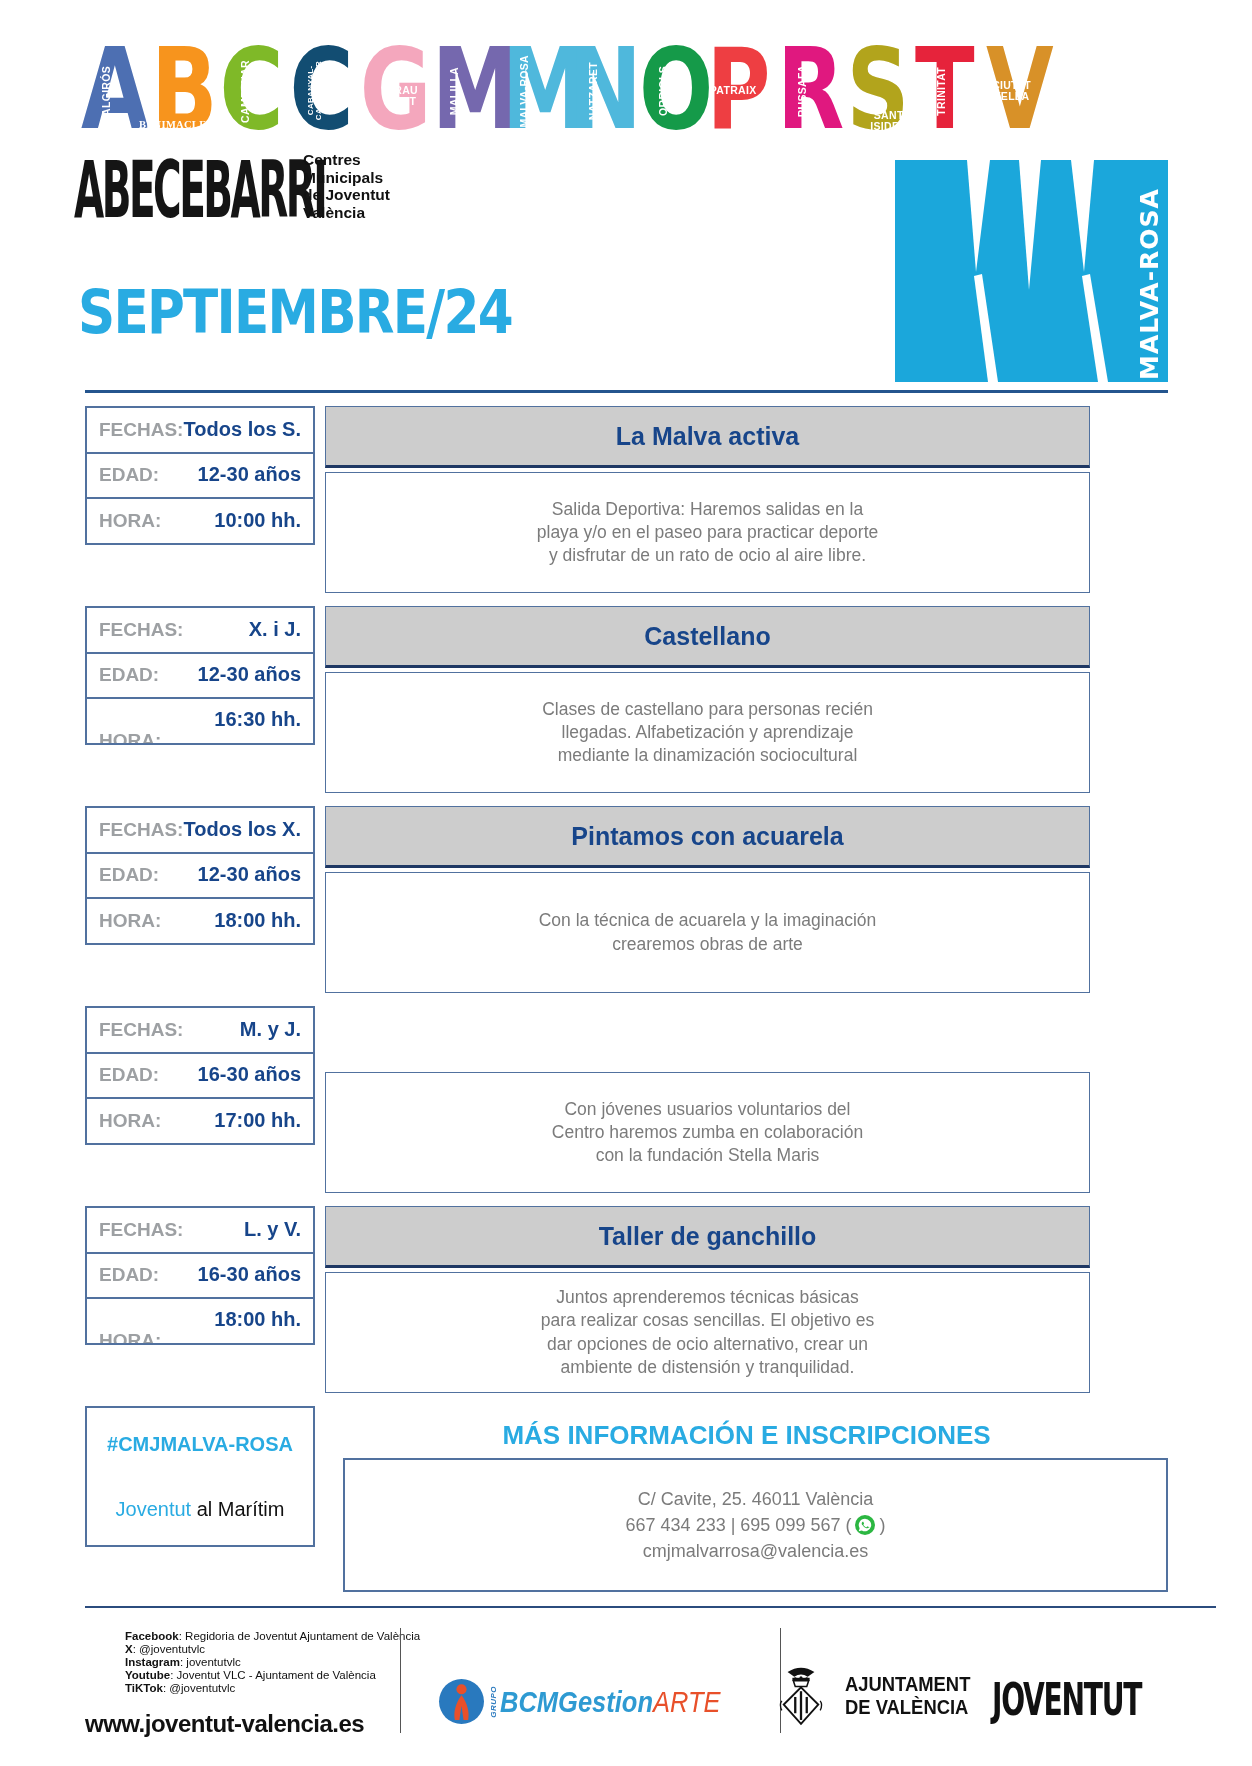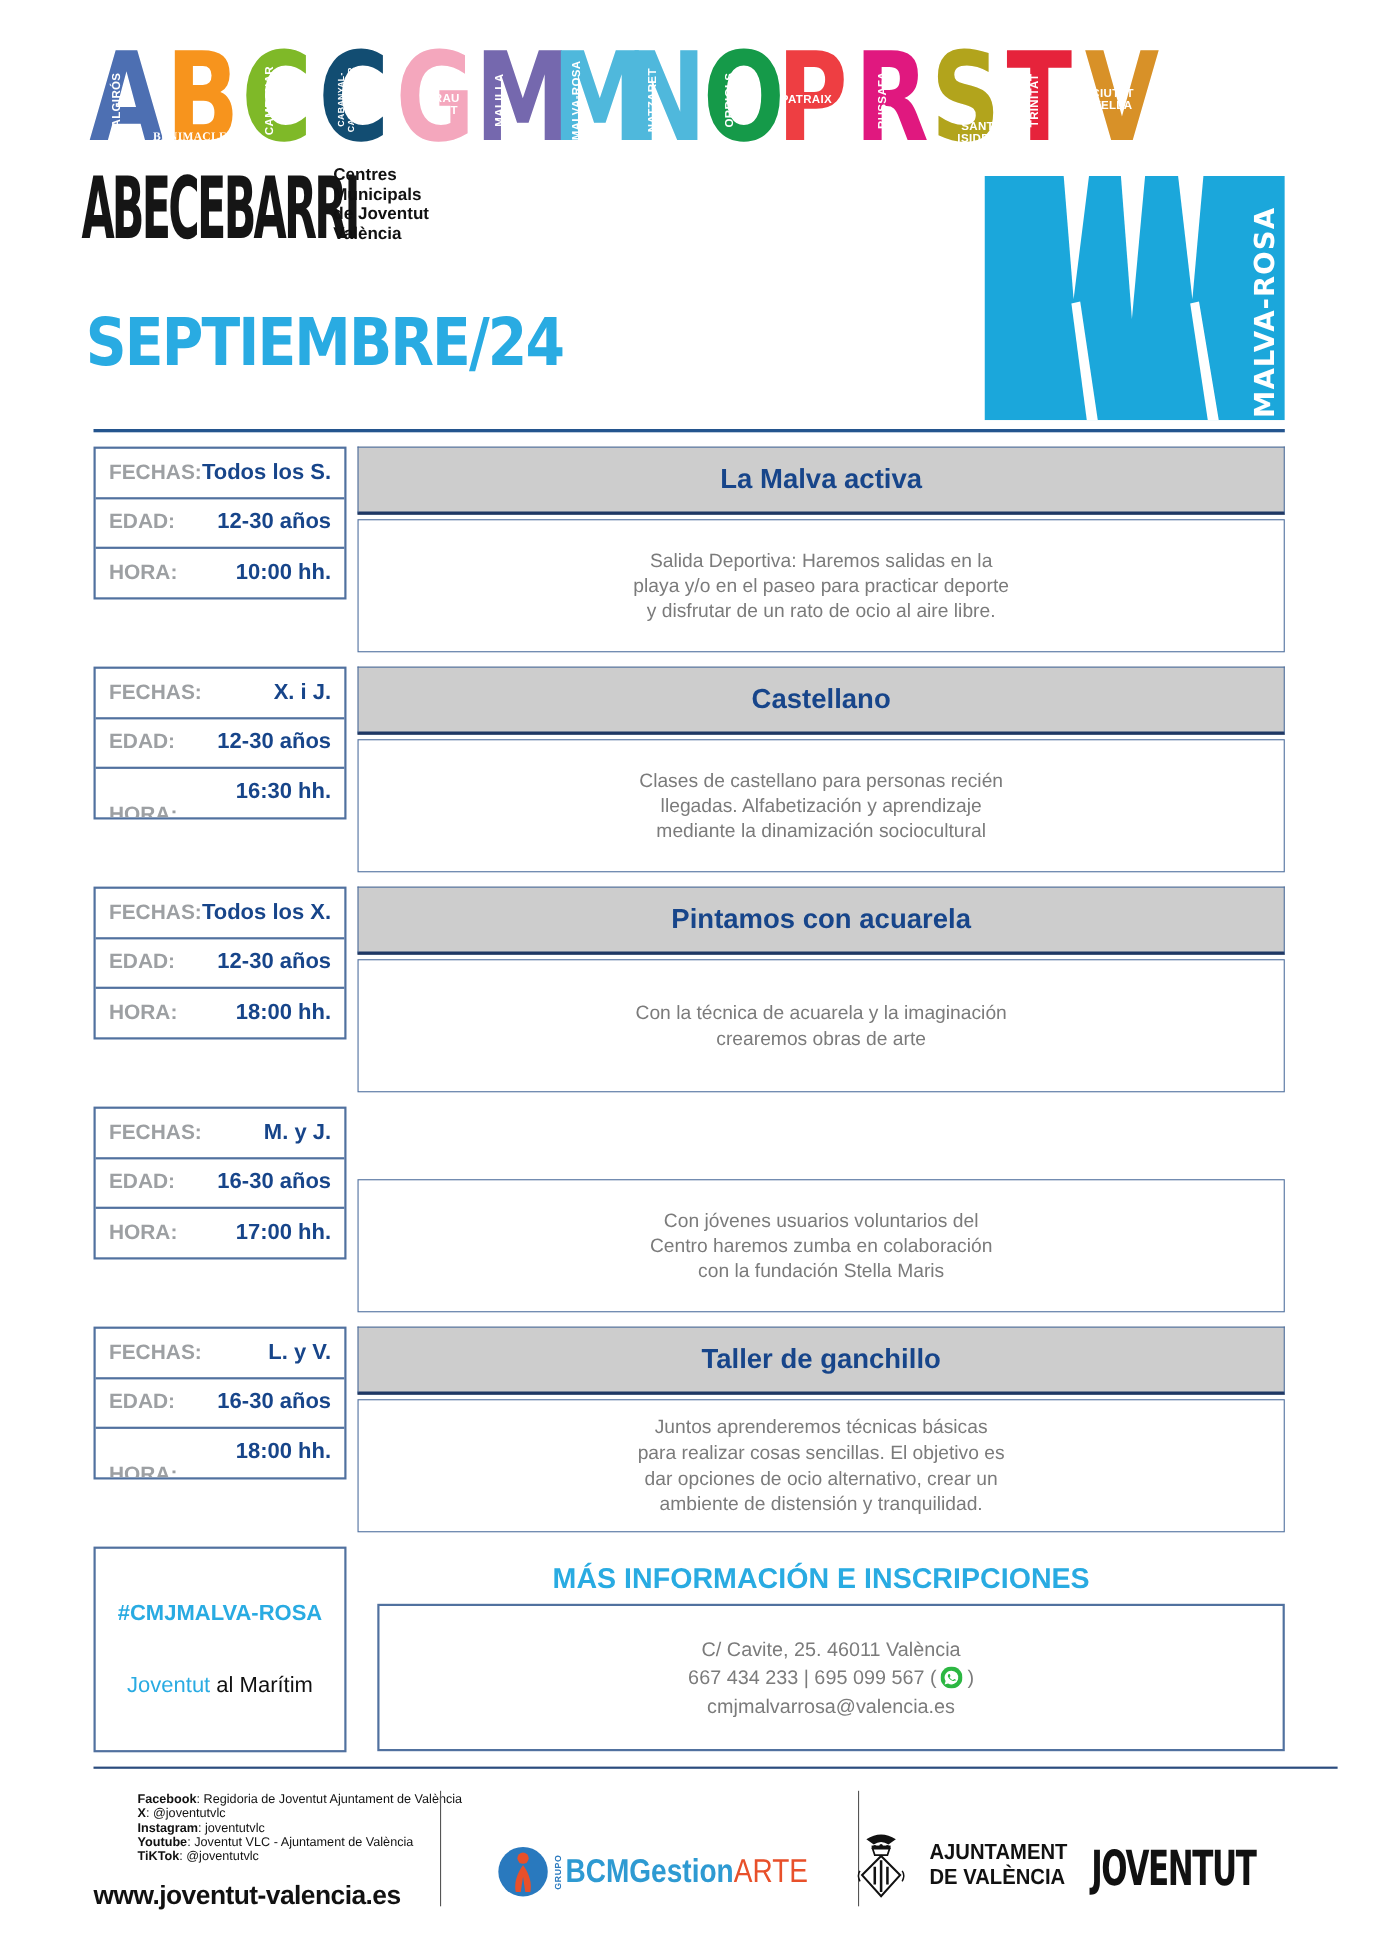--- a/index.html
+++ b/index.html
@@ -35,44 +35,44 @@
   .block { position:absolute; left:85px; width:1083px; height:187px; }
   .y1{top:406px} .y2{top:606px} .y3{top:806px} .y4{top:1006px} .y5{top:1206px}
   .leftcol { position:absolute; left:0; top:0; width:230px; height:139px; border:2px solid #51719F; background:#fff; display:flex; flex-direction:column; }
   .cell { flex:1; position:relative; display:flex; align-items:flex-end; justify-content:space-between; padding:0 12px 11px 12px; border-bottom:2px solid #51719F; overflow:hidden; }
   .cell:last-child { border-bottom:none; }
   .lab { color:#9DA0A3; font-weight:bold; font-size:19px; }
   .val { color:#17458A; font-weight:bold; font-size:20px; }
   .cell.clipped { display:block; }
   .cell.clipped .val { position:absolute; top:9px; right:12px; }
   .cell.clipped .lab { position:absolute; bottom:-9px; left:12px; }
-  .rightcol { position:absolute; left:240px; top:0; width:843px; height:187px; }
+  .rightcol { position:absolute; left:240px; top:0; width:765px; height:187px; }
   .titlebar { height:62px; background:#CDCDCD; border:1px solid #51719F; border-bottom:3px solid #1F3864; display:flex; align-items:center; justify-content:center; }
   .title { color:#17458A; font-weight:bold; font-size:25px; }
   .descbox { position:absolute; left:0; right:0; top:66px; bottom:0; border:1px solid #51719F; background:#fff; display:flex; align-items:center; justify-content:center; }
   .desc { color:#7B7B7B; font-size:17.5px; line-height:1.32; text-align:center; white-space:pre-line; }
 
   
-  .info-left { position:absolute; left:85px; top:1406px; width:230px; height:187px; border:2px solid #51719F; display:flex; flex-direction:column; align-items:center; justify-content:center; gap:42px; }
+  .info-left { position:absolute; left:85px; top:1406px; width:230px; height:141px; border:2px solid #51719F; display:flex; flex-direction:column; align-items:center; justify-content:center; gap:42px; }
   .hashtag { color:#29ABE2; font-weight:bold; font-size:20px; }
   .joventut-line { font-weight:normal; font-size:20px; color:#111; }
   .joventut-line .cyan { color:#29ABE2; }
   .info-title { position:absolute; left:325px; top:1420px; width:843px; text-align:center; color:#29ABE2; font-weight:bold; font-size:26px; }
   .info-box { position:absolute; left:343px; top:1458px; width:825px; height:134px; border:2px solid #51719F; display:flex; flex-direction:column; align-items:center; justify-content:center; color:#7B7B7B; font-size:18px; line-height:1.45; }
   .phone-line { display:flex; align-items:center; gap:4px; }
   .wa-icon { display:inline-flex; width:20px; height:20px; }
 
   
   .footer-rule { position:absolute; left:85px; top:1606px; width:1131px; height:2px; background:#2B4C7E; }
   .social { position:absolute; left:85px; top:1630px; font-size:11.5px; line-height:13px; color:#111; }
   .social b { font-weight:bold;padding-left:40px; }
   .site { position:absolute; left:85px; top:1710px; font-size:24px; font-weight:bold; color:#111; letter-spacing:-0.5px; }
   .fdiv { position:absolute; width:1px; background:#555; top:1628px; height:105px; }
   .fdiv.d1 { left:400px; } .fdiv.d2 { left:780px; }
-  .bcm { position:absolute; left:452px; top:1678px; display:flex; align-items:center; }
+  .bcm { position:absolute; left:438px; top:1678px; display:flex; align-items:center;font-style:italic; }
   .bcm-grupo { writing-mode:vertical-rl; transform:rotate(180deg); font-size:8px; font-weight:bold; color:#2979BE; letter-spacing:0.5px; margin:0 2px 0 4px; }
   .bcm-word { font-weight:bold; font-size:30px; transform:scaleX(0.85); transform-origin:left center; white-space:nowrap; }
   .bcm-word .blue { color:#2E9AD2; } .bcm-word .orange { color:#E8502A; font-weight:normal; }
   .ajt { position:absolute; left:778px; top:1664px; display:flex; align-items:center; gap:21px; }
   .ajt-text { font-weight:bold; font-size:20px; line-height:1.15; color:#111; transform:scaleX(0.92); transform-origin:left center; white-space:pre-line; }
   .joventut-logo { position:absolute; left:992px; top:1678px; font-family:"DejaVu Sans", sans-serif; font-weight:900; font-size:44px; line-height:1; color:#111; transform:scaleX(0.64); transform-origin:left center; letter-spacing:-2px; white-space:nowrap; }
 </style>
 </head>
 <body>
 

